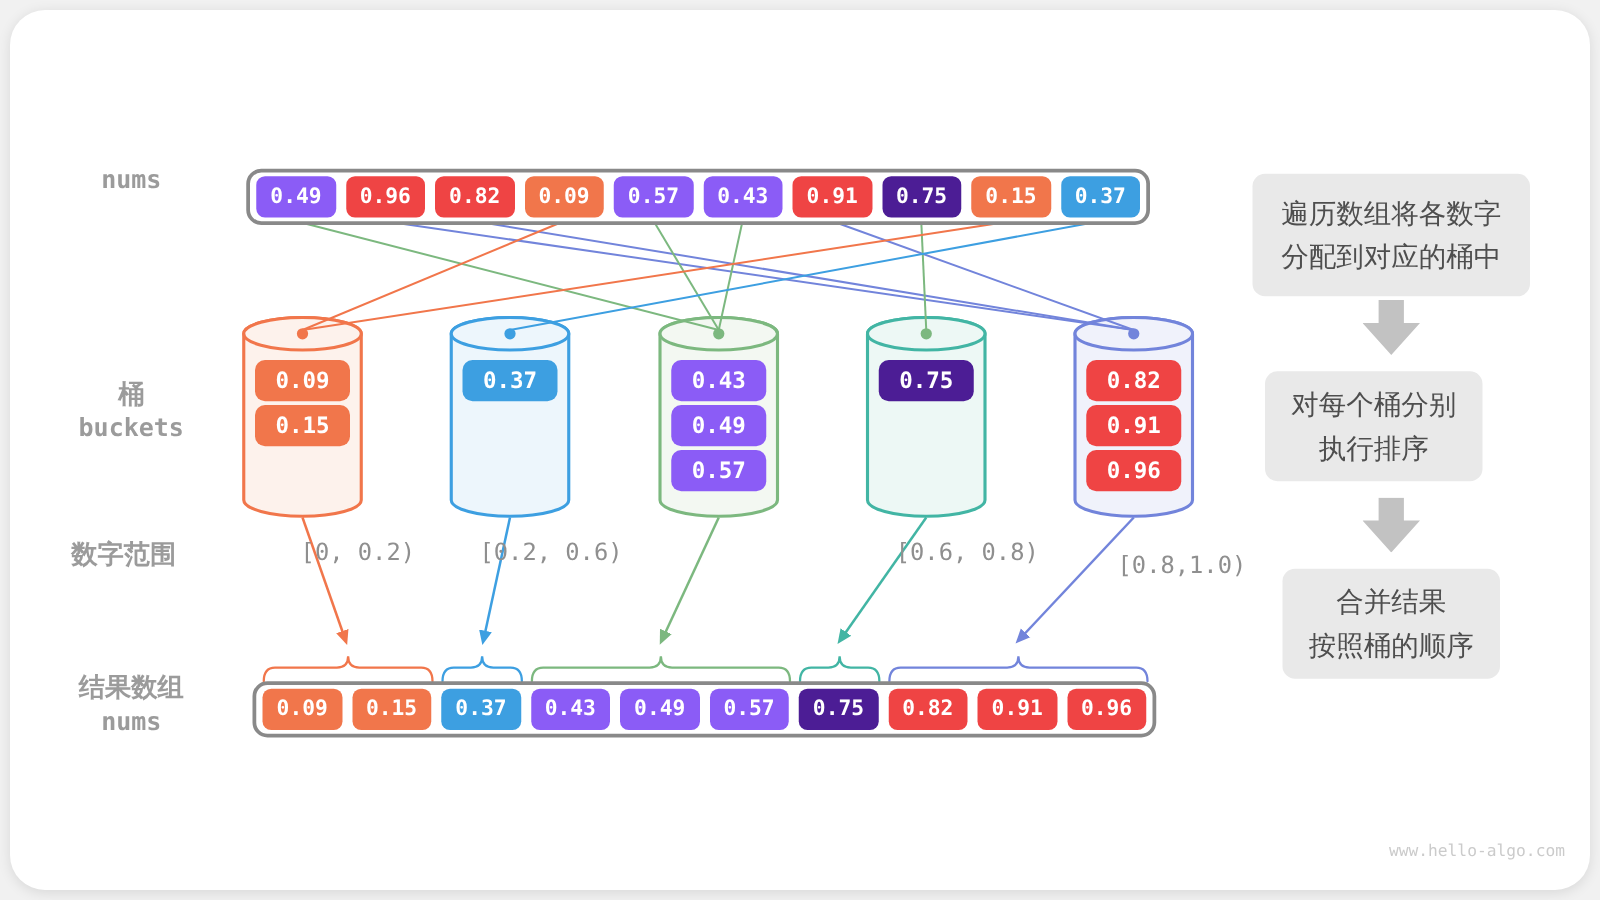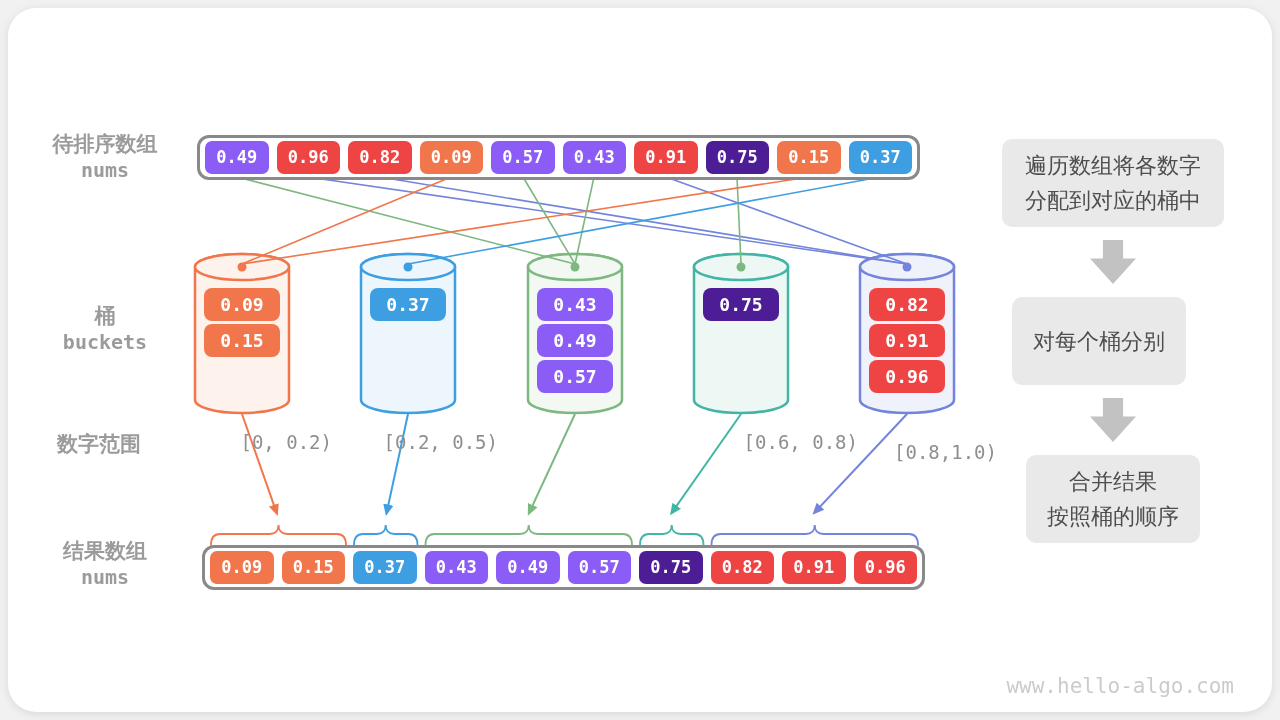--- a/index.html
+++ b/index.html
@@ -33,22 +33,22 @@
   
   .range{position:absolute;width:180px;top:431px;text-align:right;color:#8f8f8f;
     font-family:"DejaVu Sans Mono", monospace;font-size:19px;}
 
   
   .step-box{position:absolute;background:#e9e9e9;border-radius:10px;color:#4e4e4e;
     font-size:22px;line-height:35px;text-align:center;display:flex;flex-direction:column;justify-content:center;}
   .block-arrow{position:absolute;width:46px;height:44px;background:#c2c2c2;
     clip-path:polygon(28% 0,72% 0,72% 42%,100% 42%,50% 100%,0 42%,28% 42%);}
 
-  .watermark{position:absolute;right:46px;top:674px;color:#cbcbcb;
-    font-family:"DejaVu Sans Mono", monospace;font-size:21px;margin-left:31px;}
+  .watermark{position:absolute;right:28px;top:674px;color:#cbcbcb;
+    font-family:"DejaVu Sans Mono", monospace;font-size:13px;margin-left:31px;}
 </style>
 </head>
 <body>
 
 <div class="canvas">
   <div class="card"></div>
 
   <svg class="overlay" viewBox="0 0 1280 720">
     <defs>
       <marker id="m-orange" viewBox="0 0 10 10" refX="5" refY="5" markerWidth="6.5" markerHeight="6.5" orient="auto">
@@ -121,21 +121,20 @@
     <g stroke-width="1.8" fill="none" stroke-linecap="round">
       <path d="M211,545 Q211,534 220,534 L269.5,534 Q278.5,534 278.5,525 Q278.5,534 287.5,534 L337,534 Q346,534 346,545" stroke="#F1764B"></path>
       <path d="M354,545 Q354,534 363,534 L376.7,534 Q385.7,534 385.7,525 Q385.7,534 394.7,534 L408.5,534 Q417.5,534 417.5,545" stroke="#3D9FE1"></path>
       <path d="M425.5,545 Q425.5,534 434.5,534 L519.7,534 Q528.7,534 528.7,525 Q528.7,534 537.7,534 L623,534 Q632,534 632,545" stroke="#7CB87F"></path>
       <path d="M640,545 Q640,534 649,534 L662.7,534 Q671.7,534 671.7,525 Q671.7,534 680.7,534 L694.5,534 Q703.5,534 703.5,545" stroke="#42B5A4"></path>
       <path d="M711.5,545 Q711.5,534 720.5,534 L805.7,534 Q814.7,534 814.7,525 Q814.7,534 823.7,534 L909,534 Q918,534 918,545" stroke="#7284DB"></path>
     </g>
   </svg>
 
   <div class="lbl" style="left:20px;top:130px;">
-    <div>待排序数组</div>
     <div class="mono">nums</div>
   </div>
   <div class="lbl" style="left:20px;top:302px;">
     <div>桶</div>
     <div class="mono">buckets</div>
   </div>
   <div class="lbl" style="left:14px;top:430px;">
     <div>数字范围</div>
   </div>
   <div class="lbl" style="left:20px;top:537px;">
@@ -161,44 +160,45 @@
   <div class="bchip c-blue" style="left:370px;top:288px;">0.37</div>
   <div class="bchip c-green" style="left:537px;top:288px;">0.43</div>
   <div class="bchip c-green" style="left:537px;top:324px;">0.49</div>
   <div class="bchip c-green" style="left:537px;top:360px;">0.57</div>
   <div class="bchip c-teal" style="left:703px;top:288px;">0.75</div>
   <div class="bchip c-purple" style="left:869px;top:288px;">0.82</div>
   <div class="bchip c-purple" style="left:869px;top:324px;">0.91</div>
   <div class="bchip c-purple" style="left:869px;top:360px;">0.96</div>
 
   <div class="range" style="left:152px;">[0, 0.2)</div>
-  <div class="range" style="left:318px;">[0.2, 0.5)</div>
-  <div class="range" style="left:678px;">[0.6, 0.8)</div>
+  <div class="range" style="left:318px;">[0.2, 0.6)</div>
+  <div class="range" style="left:651px;">[0.6, 0.8)</div>
   <div class="range" style="left:817px;margin-top:10px;">[0.8,1.0)</div>
 
   <div class="array-box" style="left:202px;top:545px;">
     <span class="chip c-orange">0.09</span>
     <span class="chip c-orange">0.15</span>
     <span class="chip c-blue">0.37</span>
     <span class="chip c-green">0.43</span>
     <span class="chip c-green">0.49</span>
     <span class="chip c-green">0.57</span>
     <span class="chip c-teal">0.75</span>
     <span class="chip c-purple">0.82</span>
     <span class="chip c-purple">0.91</span>
     <span class="chip c-purple">0.96</span>
   </div>
 
-  <div class="step-box" style="left:1002px;top:139px;width:222px;height:88px;">
+  <div class="step-box" style="left:1002px;top:139px;width:222px;height:98px;">
     <div>遍历数组将各数字</div>
     <div>分配到对应的桶中</div>
   </div>
   <div class="block-arrow" style="left:1090px;top:240px;"></div>
   <div class="step-box" style="left:1012px;top:297px;width:174px;height:88px;">
     <div>对每个桶分别</div>
+    <div>执行排序</div>
   </div>
   <div class="block-arrow" style="left:1090px;top:398px;"></div>
   <div class="step-box" style="left:1026px;top:455px;width:174px;height:88px;">
     <div>合并结果</div>
     <div>按照桶的顺序</div>
   </div>
 
   <div class="watermark">www.hello-algo.com</div>
 </div>
 

